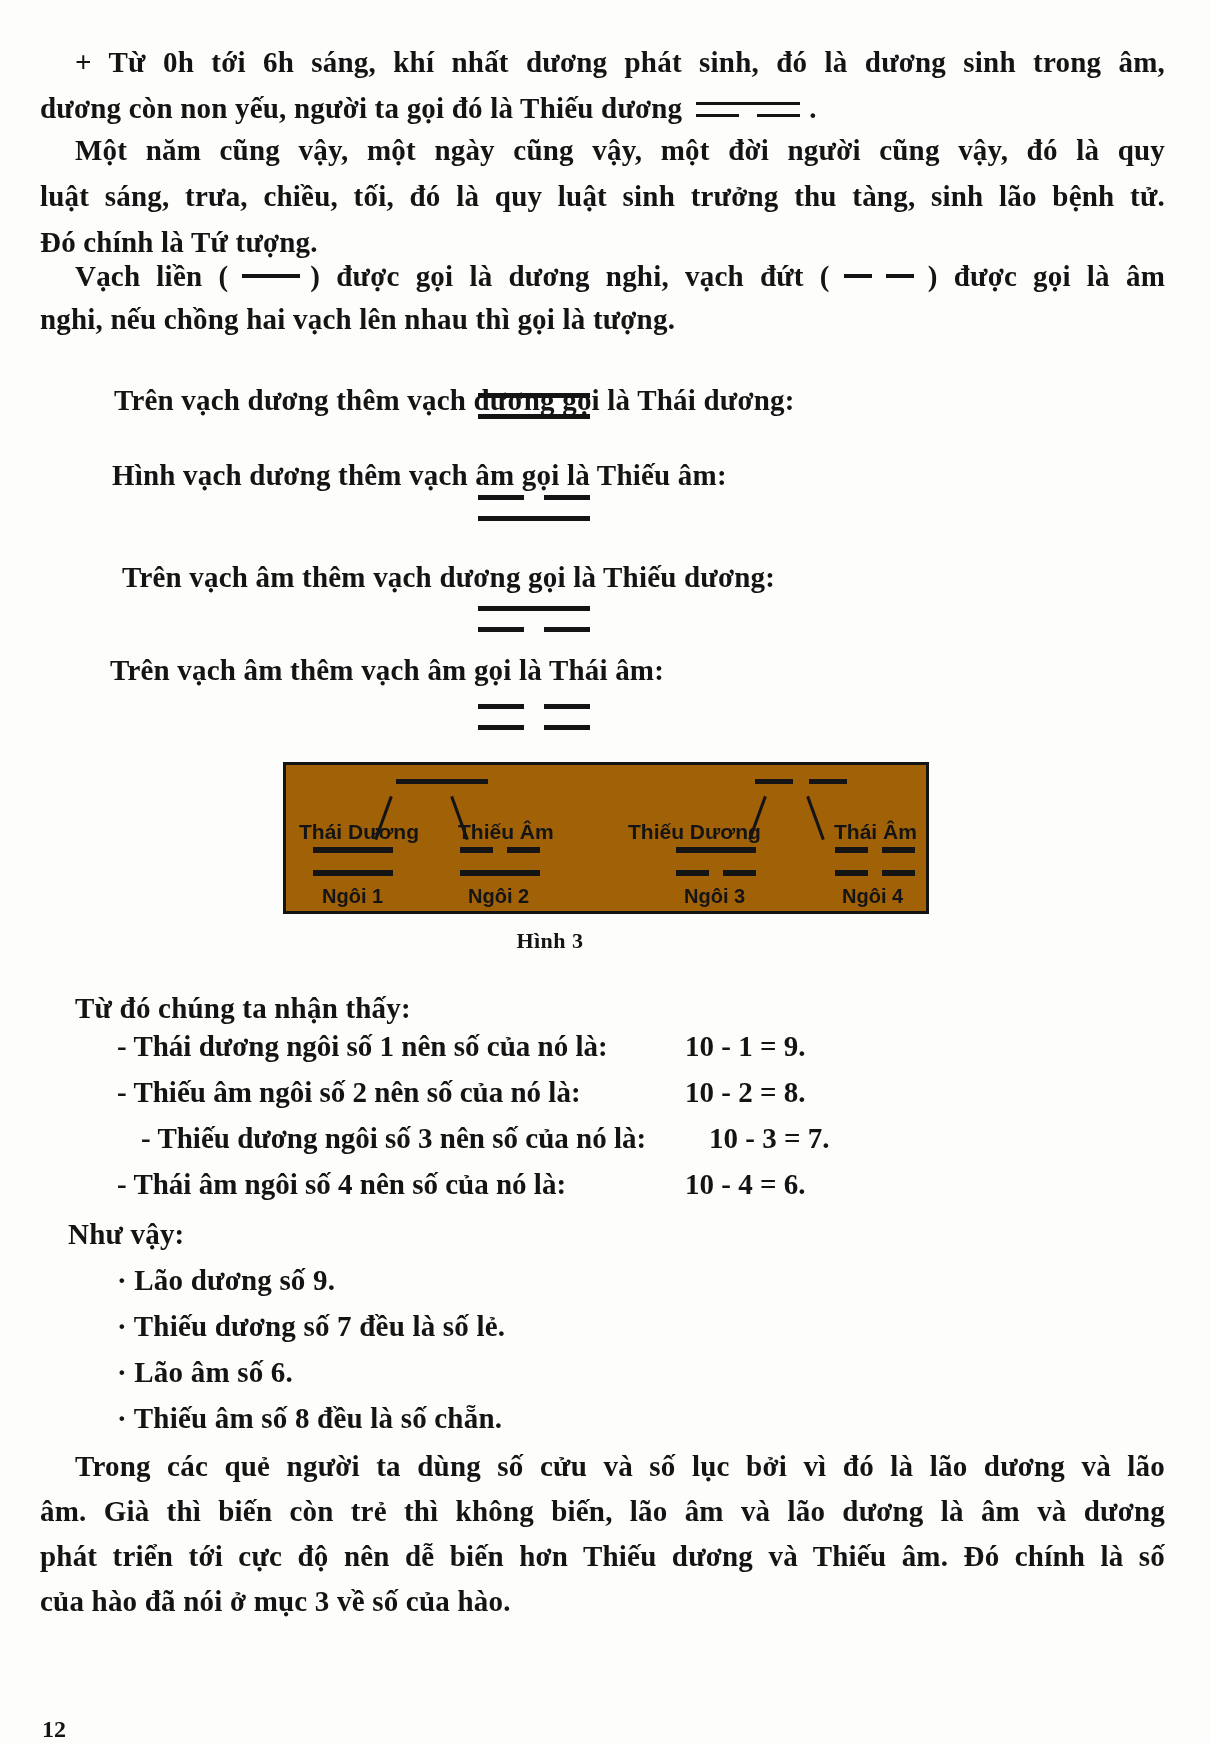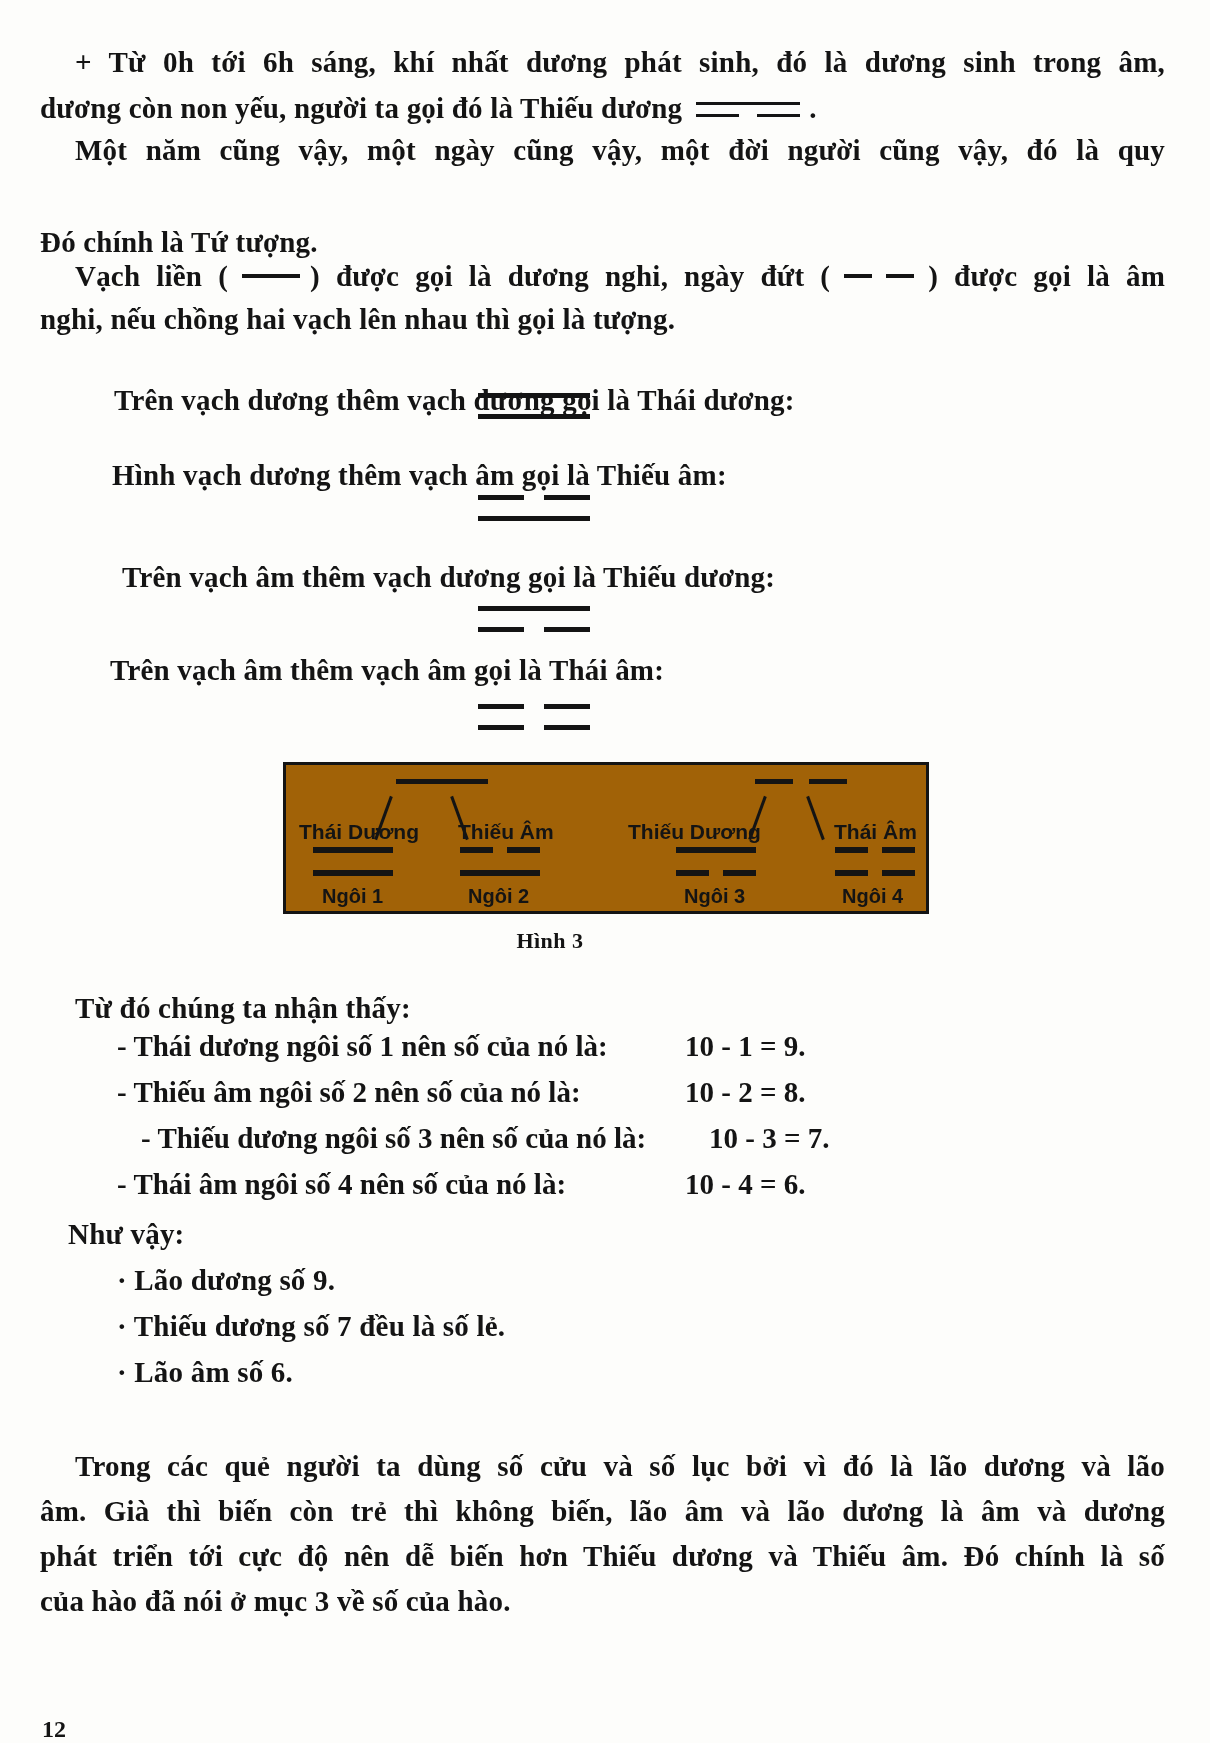--- a/index.html
+++ b/index.html
@@ -88,23 +88,24 @@
 </style>
 </head>
 <body>
 
 <div class="page">
 
   <div class="line just" style="left:75px; top:42px; width:1090px;">+ Từ 0h tới 6h sáng, khí nhất dương phát sinh, đó là dương sinh trong âm,</div>
   <div class="line" style="left:40px; top:88px;"><span>dương còn non yếu, người ta gọi đó là Thiếu dương</span><span class="inline-dg digram" style="position:relative;"><div class="dg-row solid"></div><div class="dg-row broken"></div></span><span>.</span></div>
 
   <div class="line just" style="left:75px; top:130px; width:1090px;">Một năm cũng vậy, một ngày cũng vậy, một đời người cũng vậy, đó là quy</div>
+  <div class="line just" style="left:40px; top:176px; width:1125px;">luật sáng, trưa, chiều, tối, đó là quy luật sinh trưởng thu tàng, sinh lão bệnh tử.</div>
   <div class="line" style="left:40px; top:222px;">Đó chính là Tứ tượng.</div>
 
-  <div class="line just" style="left:75px; top:256px; width:1090px;"><span>Vạch liền (</span><span class="line-glyph solid"></span><span>) được gọi là dương nghi, ngày đứt (</span><span class="line-glyph brkn"></span><span>) được gọi là âm</span></div>
+  <div class="line just" style="left:75px; top:256px; width:1090px;"><span>Vạch liền (</span><span class="line-glyph solid"></span><span>) được gọi là dương nghi, vạch đứt (</span><span class="line-glyph brkn"></span><span>) được gọi là âm</span></div>
   <div class="line" style="left:40px; top:299px;">nghi, nếu chồng hai vạch lên nhau thì gọi là tượng.</div>
 
   <div class="line" style="left:114px; top:344px;margin-top:36px;">Trên vạch dương thêm vạch dương gọi là Thái dương:</div>
   <div class="digram standalone" style="top:393px;">
       <div class="dg-row solid"></div>
       <div class="dg-row solid"></div>
     </div>
 
   <div class="line" style="left:112px; top:455px;">Hình vạch dương thêm vạch âm gọi là Thiếu âm:</div>
   <div class="digram standalone" style="top:495px;">
@@ -185,20 +186,21 @@
   </div>
   <div class="obs-row" style="top:1168px;">
     <span>- Thái âm ngôi số 4 nên số của nó là:</span>
     <span class="eq">10 - 4 = 6.</span>
   </div>
 
   <div class="line" style="left:68px; top:1214px;">Như vậy:</div>
   <div class="line" style="left:117px; top:1260px;">· Lão dương số 9.</div>
   <div class="line" style="left:117px; top:1306px;">· Thiếu dương số 7 đều là số lẻ.</div>
   <div class="line" style="left:117px; top:1352px;">· Lão âm số 6.</div>
+  <div class="line" style="left:117px; top:1398px;">· Thiếu âm số 8 đều là số chẵn.</div>
 
   <div class="line just" style="left:75px; top:1446px; width:1090px;">Trong các quẻ người ta dùng số cửu và số lục bởi vì đó là lão dương và lão</div>
   <div class="line just" style="left:40px; top:1491px; width:1125px;">âm. Già thì biến còn trẻ thì không biến, lão âm và lão dương là âm và dương</div>
   <div class="line just" style="left:40px; top:1536px; width:1125px;">phát triển tới cực độ nên dễ biến hơn Thiếu dương và Thiếu âm. Đó chính là số</div>
   <div class="line" style="left:40px; top:1581px;">của hào đã nói ở mục 3 về số của hào.</div>
 
   <div class="page-num">12</div>
 </div>
 
 </body></html>

